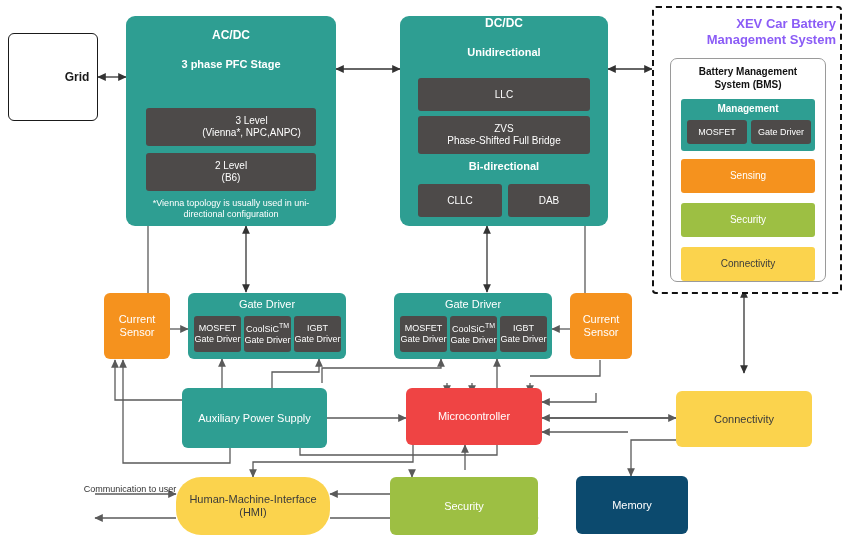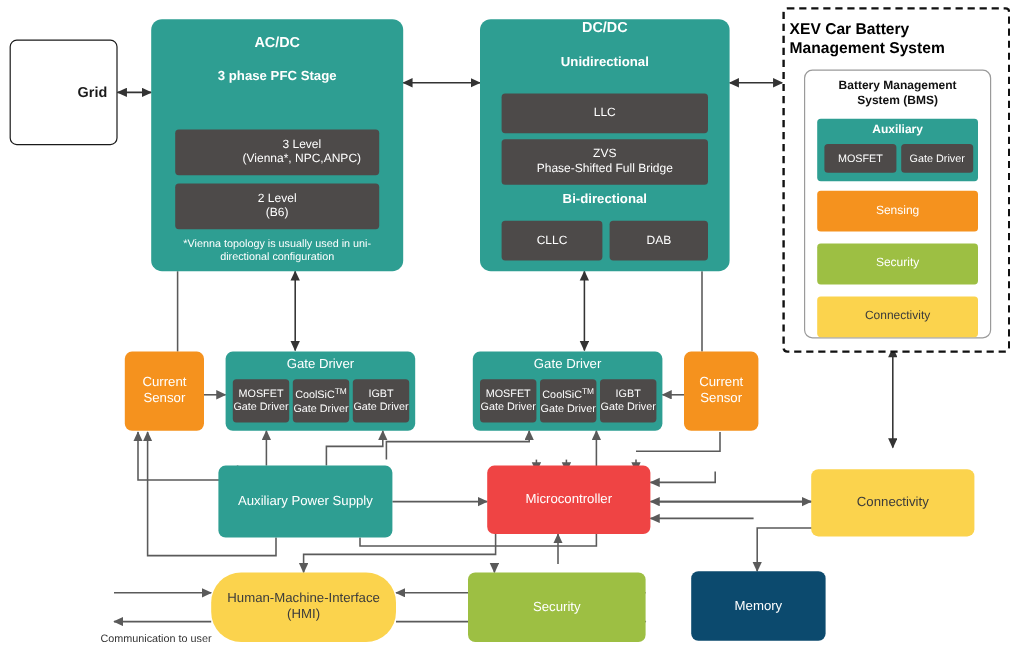--- a/index.html
+++ b/index.html
@@ -155,33 +155,33 @@
 
     <div class="blk r3 dark t10" style="left:18px;top:168px;width:84px;height:33px;">
       <span>CLLC</span>
     </div>
     <div class="blk r3 dark t10" style="left:108px;top:168px;width:82px;height:33px;">
       <span>DAB</span>
     </div>
   </div>
 
   <div id="bms-outer" style="left:652px;top:6px;width:186px;height:284px;">
-    <div class="bold t13" style="position:absolute;left:4px;top:8px;width:166px;text-align:left;line-height:1.25;color:#000000;">
+    <div class="bold t13" style="position:absolute;left:16px;top:8px;width:166px;text-align:right;line-height:1.25;color:#8b5cf6;">
       <span>XEV Car Battery</span><br>
       <span>Management System</span>
     </div>
 
     <div id="bms-inner" style="left:16px;top:50px;width:154px;height:222px;">
       <div class="bold t10" style="position:absolute;left:6px;top:7px;width:142px;text-align:center;line-height:1.25;color:#111;">
         <span>Battery Management</span><br>
         <span>System (BMS)</span>
       </div>
 
       <div class="blk r3 teal" style="left:10px;top:40px;width:134px;height:52px;justify-content:flex-start;padding-top:4px;">
-        <div class="t10 bold">Auxiliary</div>
+        <div class="t10 bold">Management</div>
         <div class="blk r3 dark t9" style="left:6px;top:21px;width:60px;height:24px;">
           <span>MOSFET</span>
         </div>
         <div class="blk r3 dark t9" style="left:70px;top:21px;width:60px;height:24px;">
           <span>Gate Driver</span>
         </div>
       </div>
 
       <div class="blk r3 orange t10" style="left:10px;top:100px;width:134px;height:34px;">
         <span>Sensing</span>
@@ -255,15 +255,15 @@
   </div>
 
   <div class="blk r6 green t11" style="left:390px;top:477px;width:148px;height:58px;">
     <span>Security</span>
   </div>
 
   <div class="blk r6 gray t11" style="left:576px;top:476px;width:112px;height:58px;">
     <span>Memory</span>
   </div>
 
-  <div class="lbl t9" style="left:82px;top:527px;width:96px;text-align:center;">Communication to user</div>
+  <div class="lbl t9" style="left:82px;top:484px;width:96px;text-align:center;">Communication to user</div>
 
 </div>
 
 </body></html>

